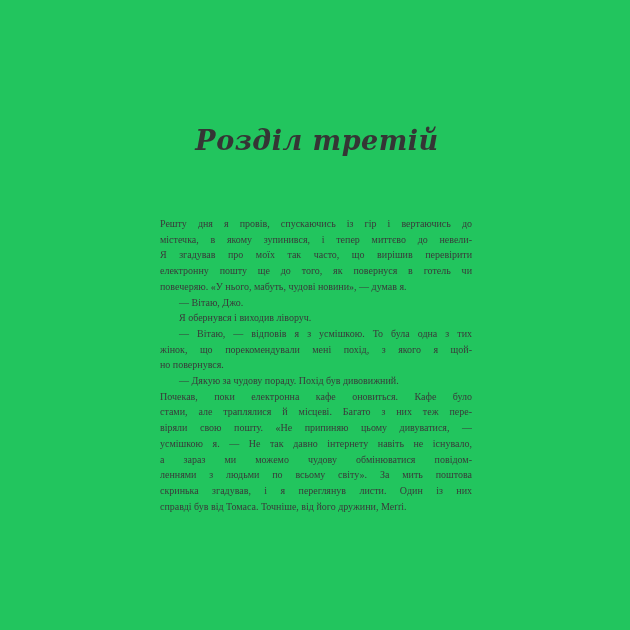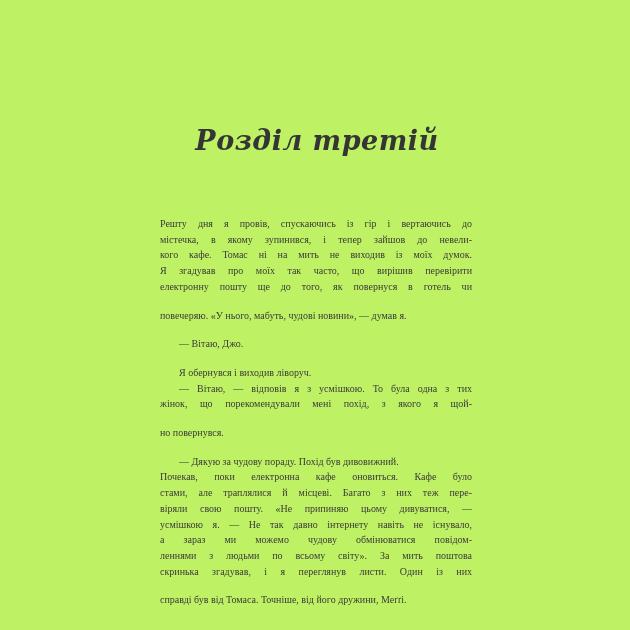--- a/index.html
+++ b/index.html
@@ -4,21 +4,21 @@
 <style>
   html, body {
     margin: 0;
     padding: 0;
     background: #ffffff;
   }
   .page {
     position: relative;
     width: 630px;
     height: 630px;
-    background: #bef264;
+    background: #22c55e;
     overflow: hidden;
     font-family: "Liberation Serif", "DejaVu Serif", serif;
   }
   .chapter-heading {
     position: absolute;
     top: 124px;
     left: 159px;
     width: 316px;
     text-align: center;
     font-family: "DejaVu Serif", "Liberation Serif", serif;
@@ -40,35 +40,33 @@
     overflow: hidden;
   }
   .line {
     text-align: justify;
     text-align-last: justify;
     white-space: nowrap;
     overflow: hidden;
   }
   .line.last {
     text-align-last: left;
-    margin-top: 13px;
   }
   .line.indent {
     text-indent: 19px;
   }
 </style>
 </head>
 <body>
 
 <div class="page">
   <div class="chapter-heading">Розділ третій</div>
   <div class="page-body">
       <div class="line">Решту дня я провів, спускаючись із гір і вертаючись до</div>
-      <div class="line">містечка, в якому зупинився, і тепер зайшов до невели-</div>
-      <div class="line">кого кафе. Томас ні на мить не виходив із моїх думок.</div>
+      <div class="line">містечка, в якому зупинився, і тепер миттєво до невели-</div>
       <div class="line">Я згадував про моїх так часто, що вирішив перевірити</div>
       <div class="line">електронну пошту ще до того, як повернуся в готель чи</div>
       <div class="line last">повечеряю. «У нього, мабуть, чудові новини», — думав я.</div>
       <div class="line last indent">— Вітаю, Джо.</div>
       <div class="line last indent">Я обернувся і виходив ліворуч.</div>
       <div class="line indent">— Вітаю, — відповів я з усмішкою. То була одна з тих</div>
       <div class="line">жінок, що порекомендували мені похід, з якого я щой-</div>
       <div class="line last">но повернувся.</div>
       <div class="line last indent">— Дякую за чудову пораду. Похід був дивовижний.</div>
       <div class="line">Почекав, поки електронна кафе оновиться. Кафе було</div>

